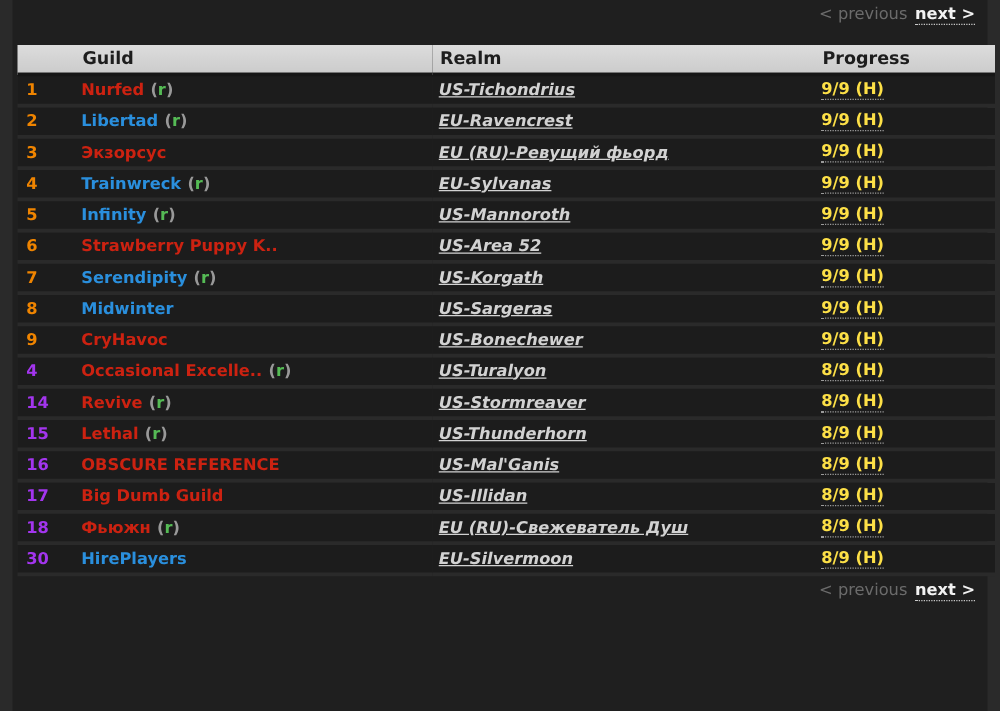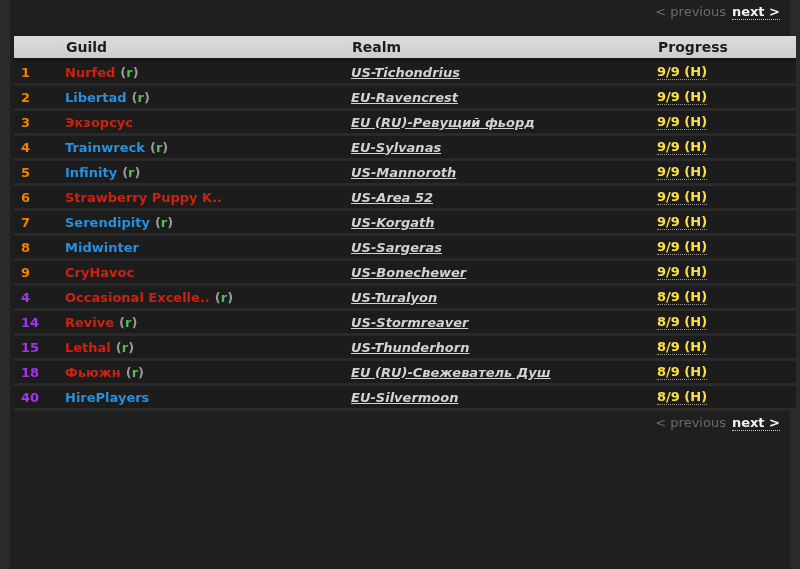--- a/index.html
+++ b/index.html
@@ -213,34 +213,50 @@
 
   <tr>
     <td class="rank tier-sub10">15</td>
     <td>
       <span class="guild-link f-red">Lethal</span><span class="recruit"><span class="paren">(</span><span class="rletter">r</span><span class="paren">)</span></span>
     </td>
     <td><span class="realm-link">US-Thunderhorn</span></td>
     <td><span class="progress-link">8/9 (H)</span></td>
   </tr>
 
-
+  <tr>
+    <td class="rank tier-sub10">16</td>
+    <td>
+      <span class="guild-link f-red">OBSCURE REFERENCE</span>
+    </td>
+    <td><span class="realm-link">US-Mal'Ganis</span></td>
+    <td><span class="progress-link">8/9 (H)</span></td>
+  </tr>
+
+  <tr>
+    <td class="rank tier-sub10">17</td>
+    <td>
+      <span class="guild-link f-red">Big Dumb Guild</span>
+    </td>
+    <td><span class="realm-link">US-Illidan</span></td>
+    <td><span class="progress-link">8/9 (H)</span></td>
+  </tr>
 
   <tr>
     <td class="rank tier-sub10">18</td>
     <td>
       <span class="guild-link f-red">Фьюжн</span><span class="recruit"><span class="paren">(</span><span class="rletter">r</span><span class="paren">)</span></span>
     </td>
     <td><span class="realm-link">EU (RU)-Свежеватель Душ</span></td>
     <td><span class="progress-link">8/9 (H)</span></td>
   </tr>
 
 
   <tr>
-    <td class="rank tier-sub10">40</td>
+    <td class="rank tier-sub10">30</td>
     <td>
       <span class="guild-link f-blue">HirePlayers</span>
     </td>
     <td><span class="realm-link">EU-Silvermoon</span></td>
     <td><span class="progress-link">8/9 (H)</span></td>
   </tr>
 </tbody>
   </table>
 
   <div class="pager">

